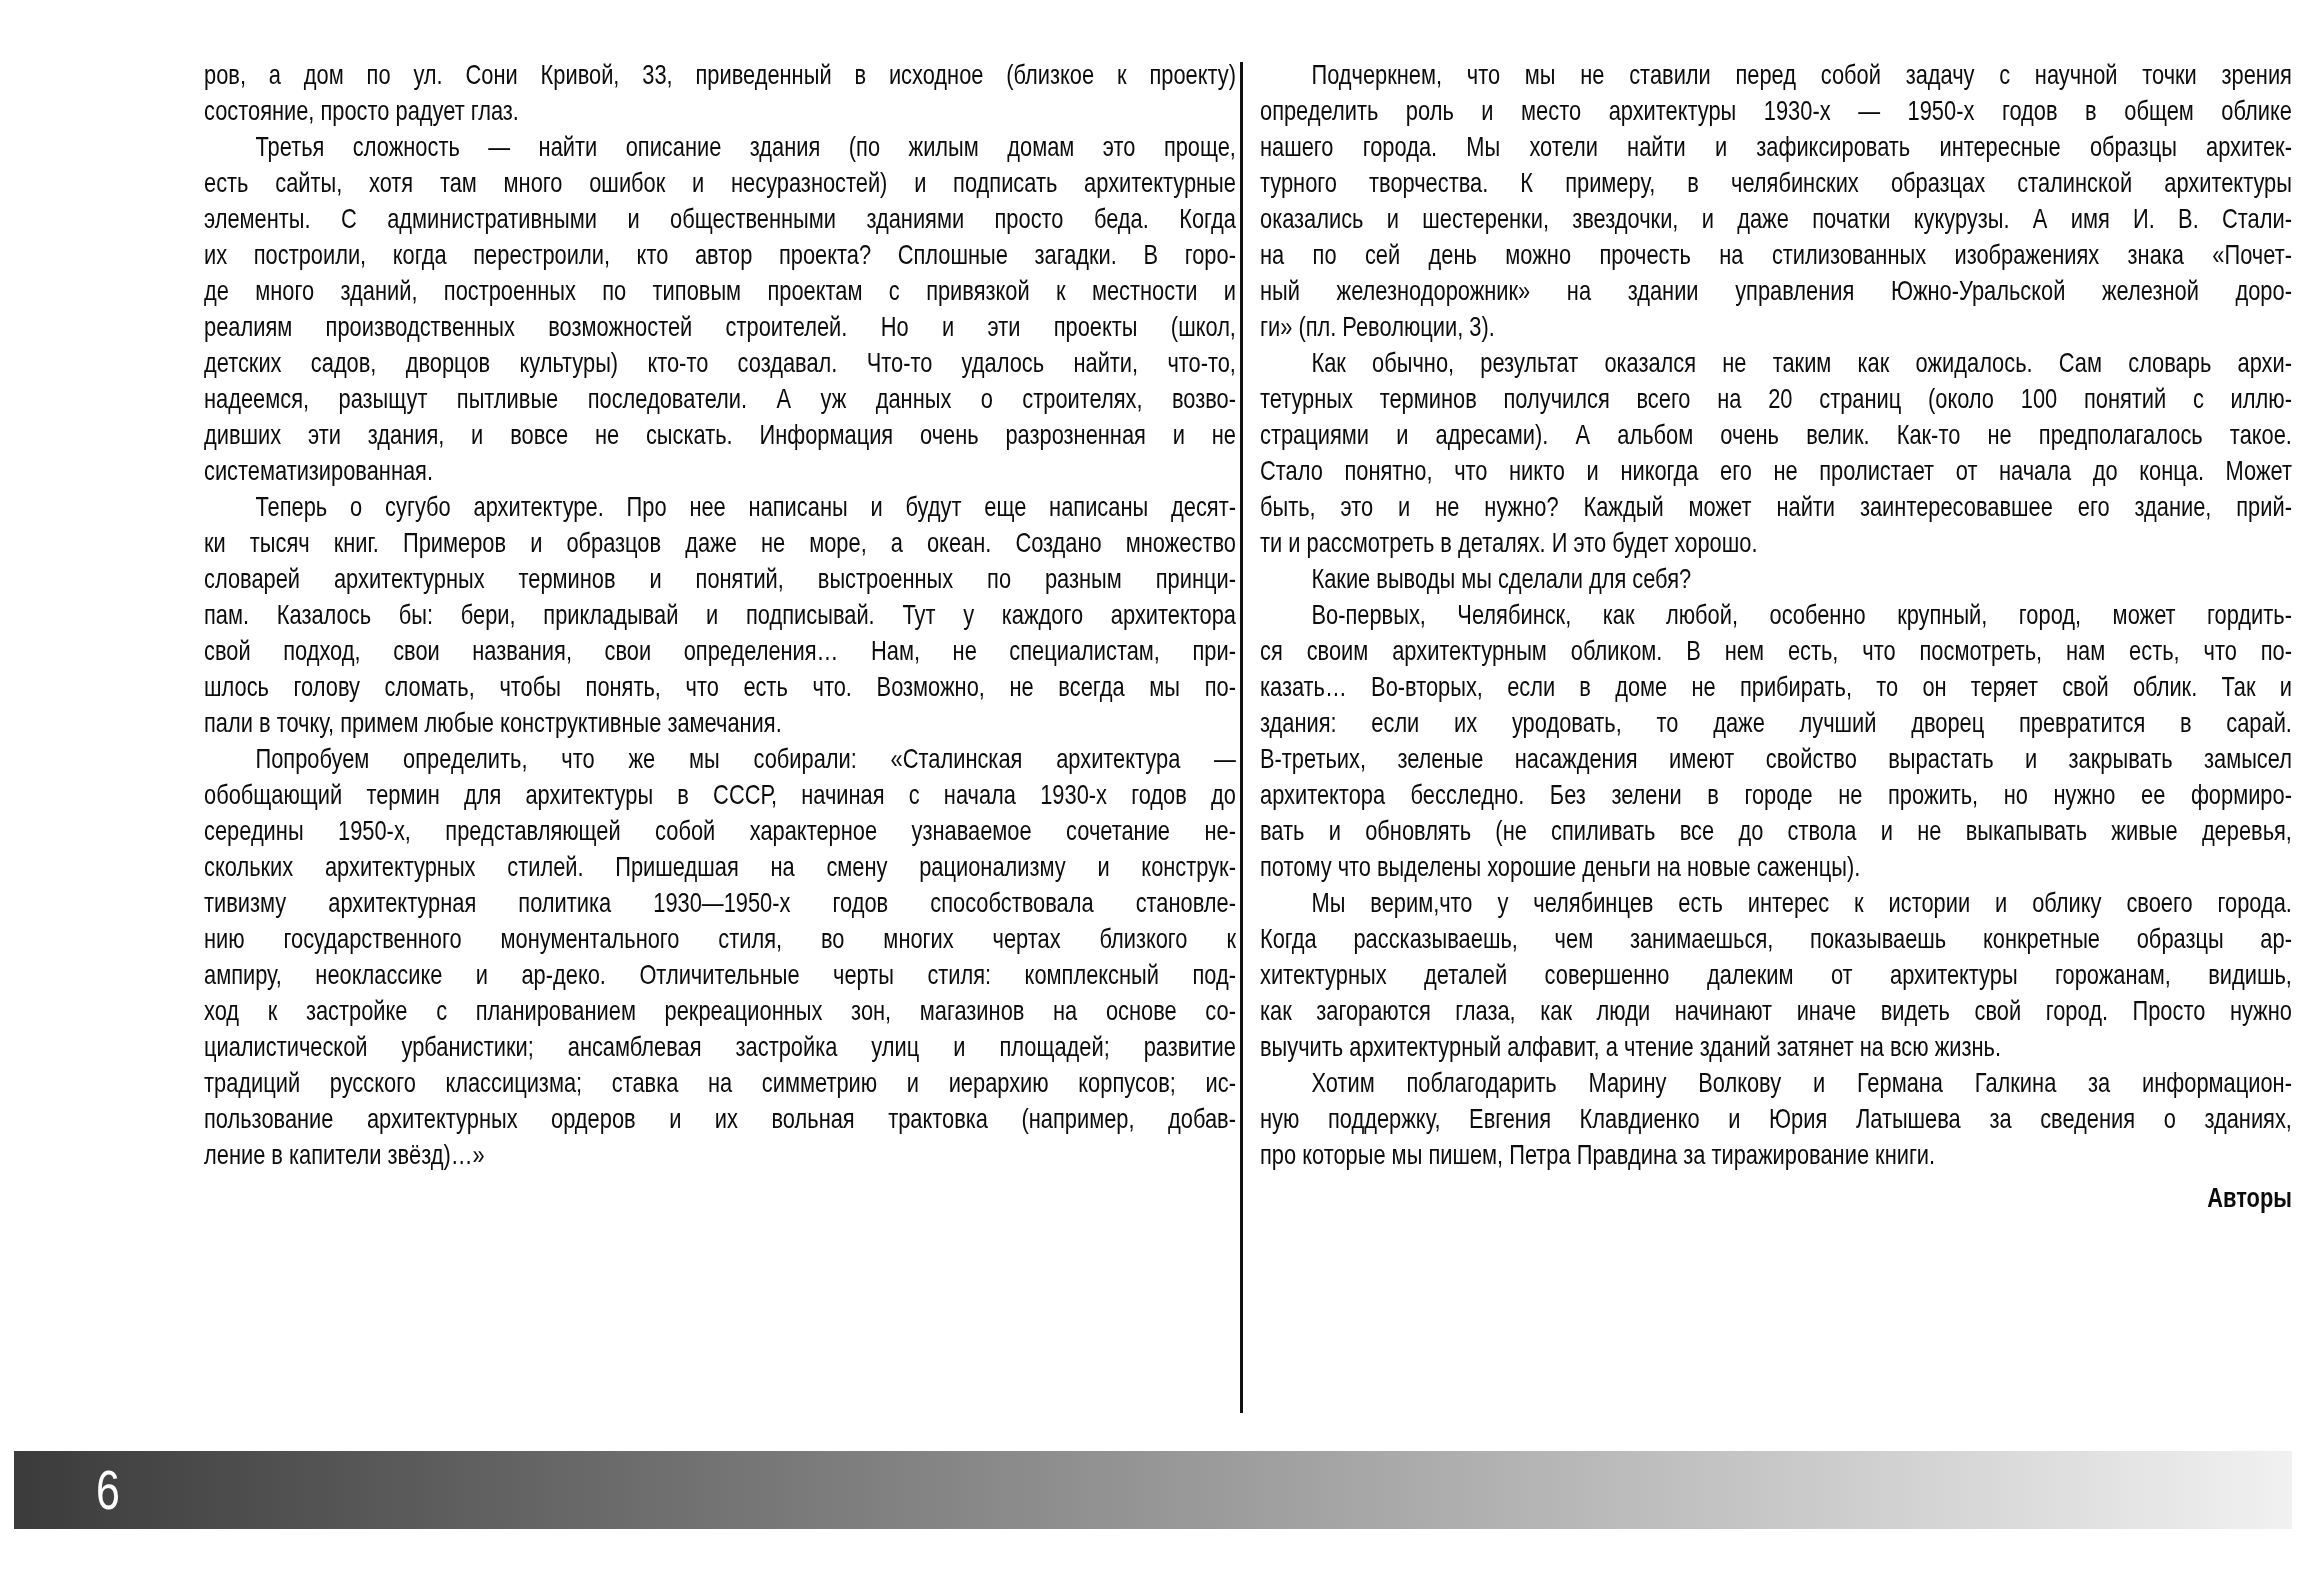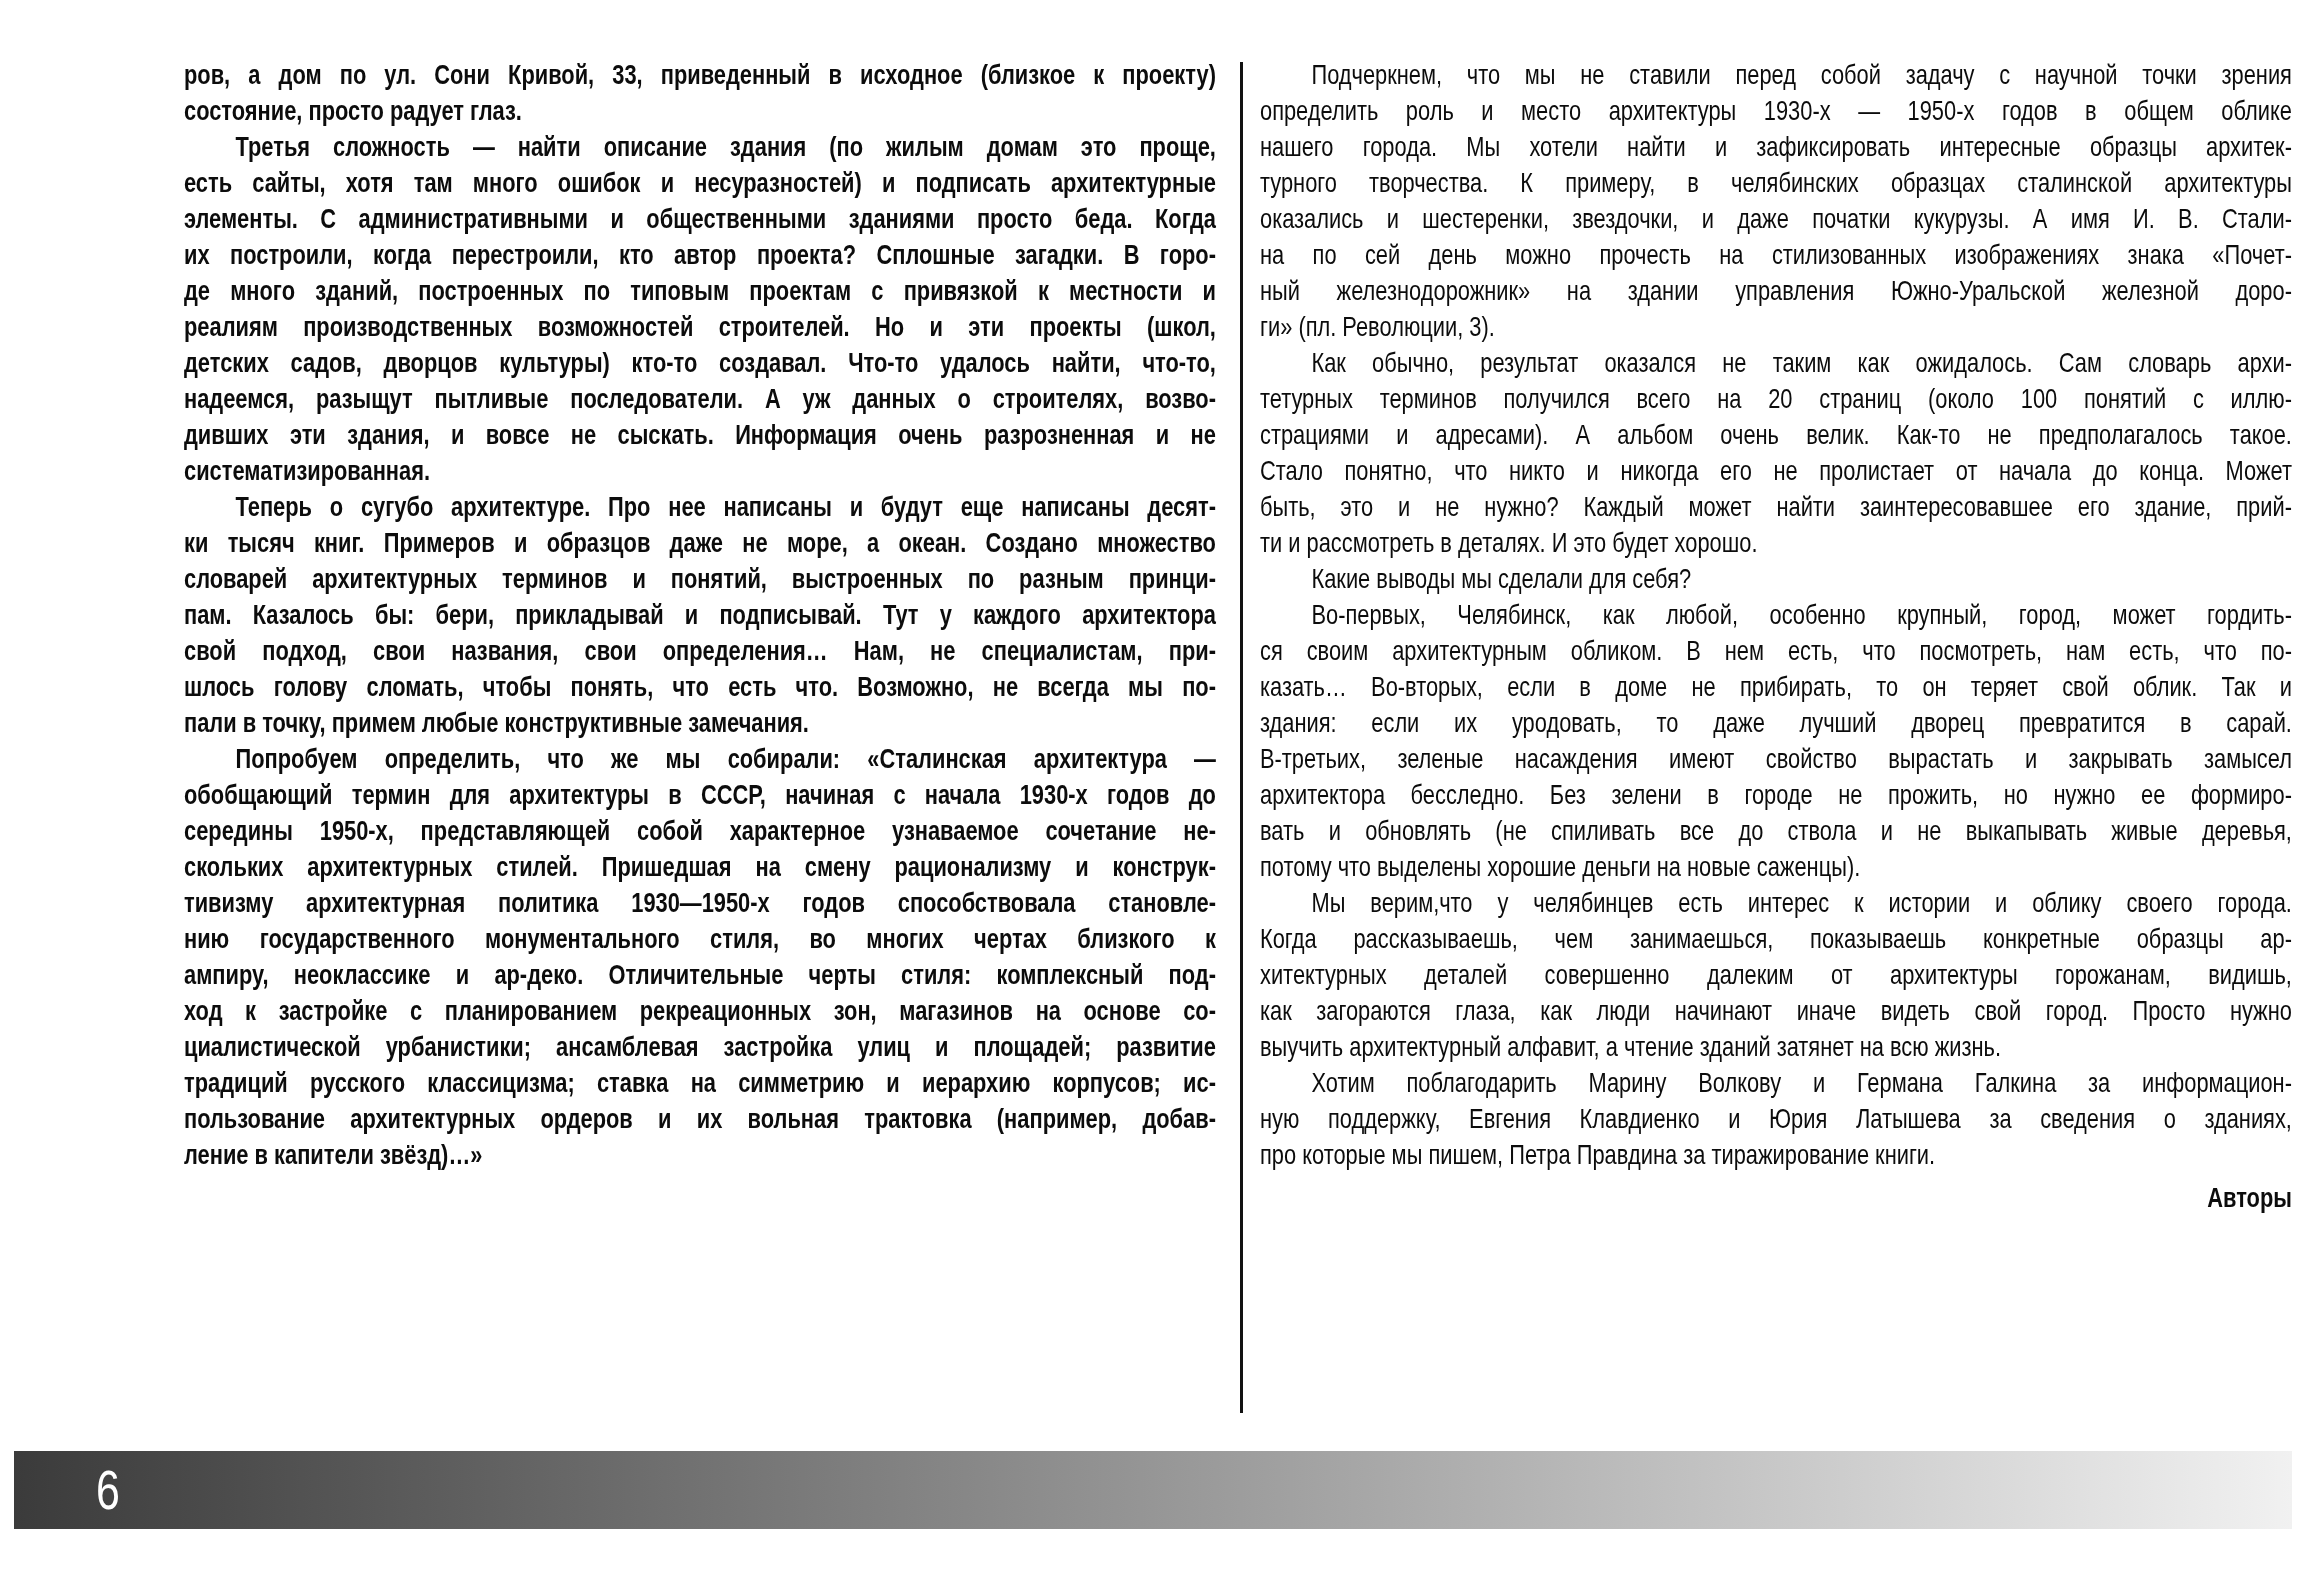--- a/index.html
+++ b/index.html
@@ -12,21 +12,21 @@
     width: 2319px;
     height: 1592px;
     font-family: "Liberation Sans", "DejaVu Sans", sans-serif;
     color: #0c0c0c;
     overflow: hidden;
   }
   .column {
     position: absolute;
     top: 57px;
   }
-  .column-left  { left: 184px; font-weight: bold; }
+  .column-left  { left: 204px; }
   .column-right { left: 1260px; }
   .col-inner {
     width: 1323px;
     transform: scaleX(0.78);
     transform-origin: 0 0;
     font-size: 28px;
     line-height: 36px;
     color: #0c0c0c;
   }
   .line {

